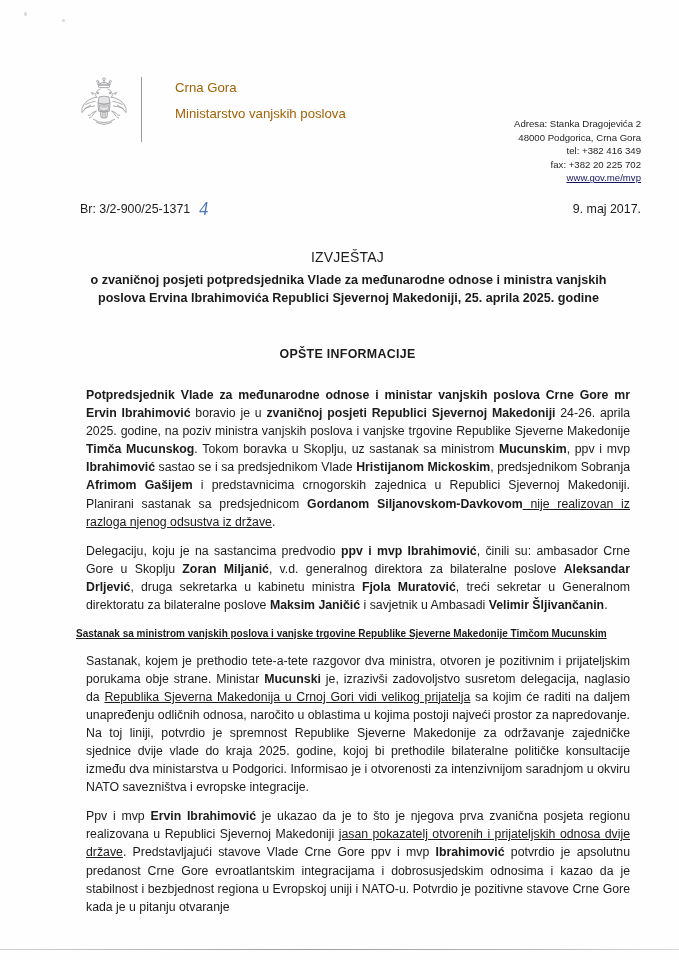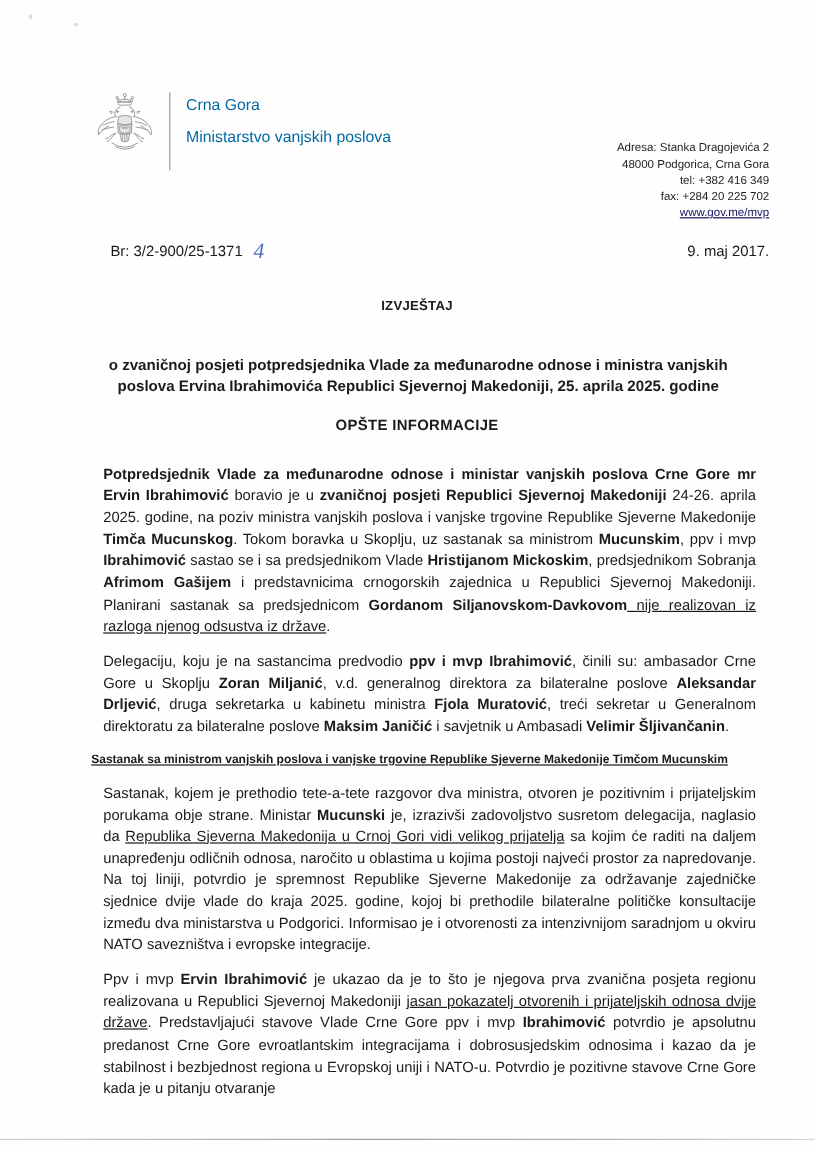--- a/index.html
+++ b/index.html
@@ -61,22 +61,23 @@
   }
   .org-lines {
     display: flex;
     flex-direction: column;
     justify-content: flex-start;
     padding-top: 1px;
   }
   .org-lines div {
     font-size: 13.2px;
     line-height: 25.5px;
-    color: #0369a1;
+    color: #a16207;
     white-space: nowrap;
+    margin-left: 20px;
   }
 
   .address {
     text-align: right;
     padding-top: 3px;
     margin-top: 40px;
   }
   .address div {
     font-size: 9.6px;
     line-height: 13.6px;
@@ -84,21 +85,21 @@
     white-space: nowrap;
   }
   .address .web {
     text-decoration: underline;
     color: #13135e;
   }
 
   
   .refrow {
     position: absolute;
-    left: 92px;
+    left: 80px;
     right: 38px;
     top: 199px;
     display: flex;
     justify-content: space-between;
     align-items: baseline;
     font-size: 12.4px;
   }
   .refnum { white-space: nowrap; position: relative; }
   .handmark {
     color: #2f5fb0;
@@ -111,33 +112,32 @@
     opacity: .88;
   }
   .refdate { white-space: nowrap; font-size: 12.4px; }
 
   
   .doc-title {
     position: absolute;
     left: 76px; right: 60px;
     top: 249px;
     text-align: center;
-    font-size: 11px;
-    font-weight: bold;
+    font-size: 14px;
+    font-weight: normal;
     letter-spacing: .2px;
   }
   .doc-subtitle {
     position: absolute;
     left: 78px; right: 60px;
     top: 272px;
     text-align: center;
     font-size: 12.6px;
     font-weight: bold;
     line-height: 17.5px;
-    margin-top: 24px;
   }
   .section-heading {
     position: absolute;
     left: 76px; right: 60px;
     top: 347px;
     text-align: center;
     font-size: 12.4px;
     font-weight: bold;
     letter-spacing: .3px;
   }
@@ -241,21 +241,21 @@
       <div class="org-lines">
         <div>Crna Gora</div>
         <div>Ministarstvo vanjskih poslova</div>
       </div>
     </div>
 
     <div class="address">
       <div>Adresa: Stanka Dragojevića 2</div>
       <div>48000 Podgorica, Crna Gora</div>
       <div>tel: +382 416 349</div>
-      <div>fax: +284 20 225 702</div>
+      <div>fax: +382 20 225 702</div>
       <div class="web">www.gov.me/mvp</div>
     </div>
   </div>
 
   <div class="refrow">
     <div class="refnum">
       <span>Br:  3/2-900/25-1371</span><span class="handmark">4</span>
     </div>
     <div class="refdate">9. maj 2017.</div>
   </div>

